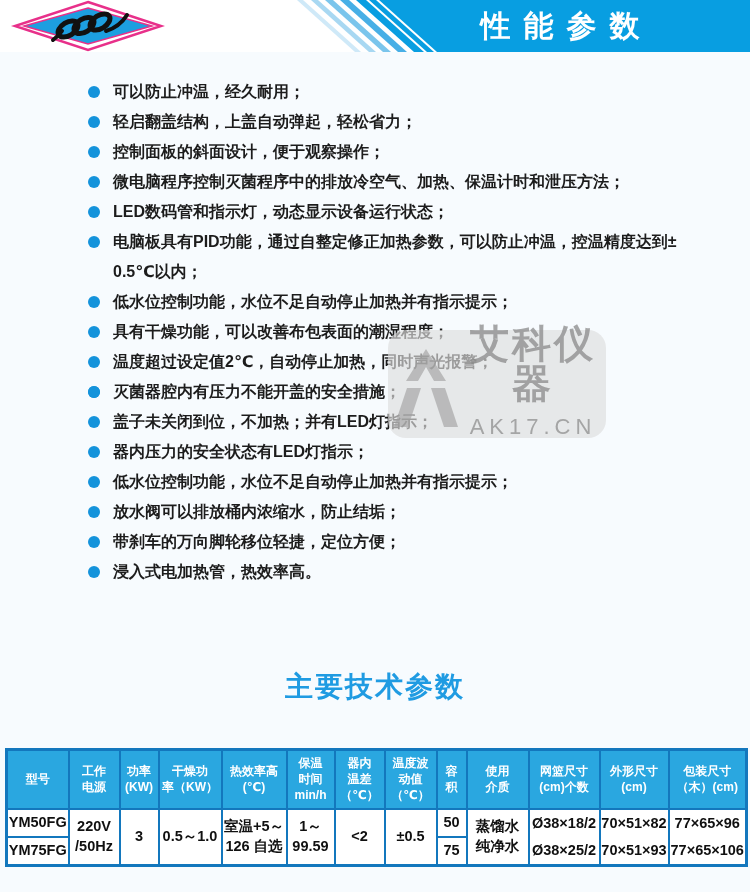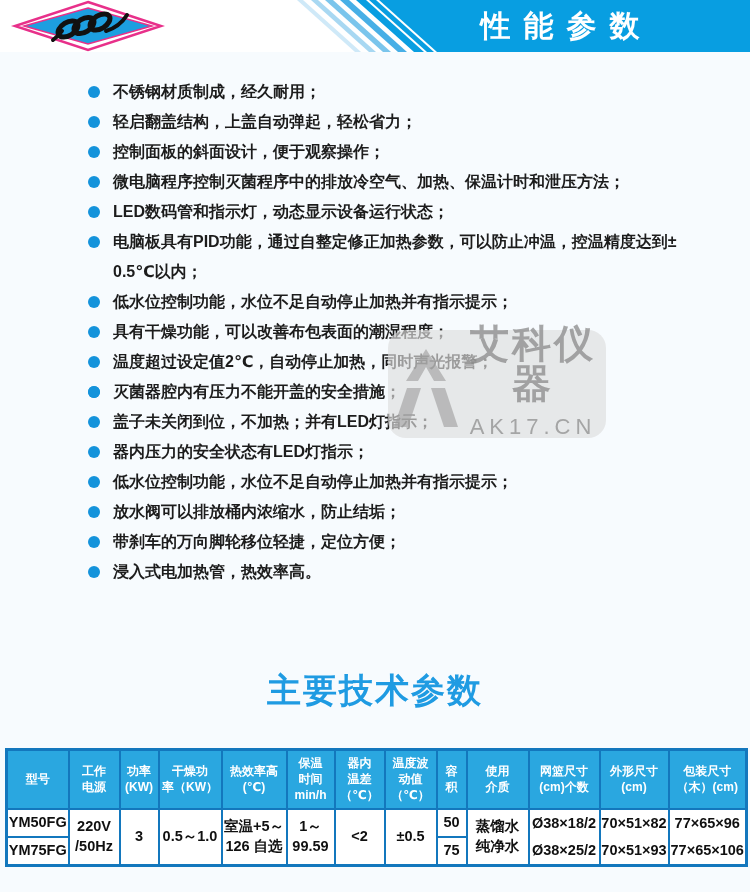--- a/index.html
+++ b/index.html
@@ -45,21 +45,21 @@
     font-size:39px; font-weight:bold; letter-spacing:3px;
     color:rgba(138,138,138,0.75); line-height:40px;
   }
   .wm-site {
     font-size:22px; letter-spacing:5px;
     color:rgba(148,148,148,0.8); line-height:34px; margin-top:6px;
   }
   
   .section-title {
     position:absolute; top:668px; left:0; width:750px;
-    text-align:center; font-size:34px; font-weight:bold;
+    text-align:center; font-size:28px; font-weight:bold;
     color:#1F9BE2; letter-spacing:2px;
   }
   
   table.spec {
     position:absolute; left:5px; top:748px; width:740px;
     border-collapse:collapse; table-layout:fixed;
     border:3px solid #1377BD;
   }
   table.spec th {
     background:#2AA7E0; color:#fff;
@@ -100,21 +100,21 @@
       <ellipse cx="76" cy="25.5" rx="11" ry="6.5" transform="rotate(-32 76 25.5)"></ellipse>
       <ellipse cx="92" cy="22" rx="11" ry="6.5" transform="rotate(-32 92 22)"></ellipse>
       <path d="M 98,31 C 108,28 114,23 119,15" stroke-width="4"></path>
       <path d="M 45,40 C 49,37 52,34 54,31" stroke-width="4"></path>
     </g>
   </svg>
   <div class="page-title">性能参数</div>
 </div>
 
 <ul class="features">
-  <li><span class="dot"></span><span>不锈钢材质制成，经久耐用；</span></li>
+  <li><span class="dot"></span><span>可以防止冲温，经久耐用；</span></li>
   <li><span class="dot"></span><span>轻启翻盖结构，上盖自动弹起，轻松省力；</span></li>
   <li><span class="dot"></span><span>控制面板的斜面设计，便于观察操作；</span></li>
   <li><span class="dot"></span><span>微电脑程序控制灭菌程序中的排放冷空气、加热、保温计时和泄压方法；</span></li>
   <li><span class="dot"></span><span>LED数码管和指示灯，动态显示设备运行状态；</span></li>
   <li><span class="dot"></span><span>电脑板具有PID功能，通过自整定修正加热参数，可以防止冲温，控温精度达到±
 0.5℃以内；</span></li>
   <li><span class="dot"></span><span>低水位控制功能，水位不足自动停止加热并有指示提示；</span></li>
   <li><span class="dot"></span><span>具有干燥功能，可以改善布包表面的潮湿程度；</span></li>
   <li><span class="dot"></span><span>温度超过设定值2℃，自动停止加热，同时声光报警；</span></li>
   <li><span class="dot"></span></li>

